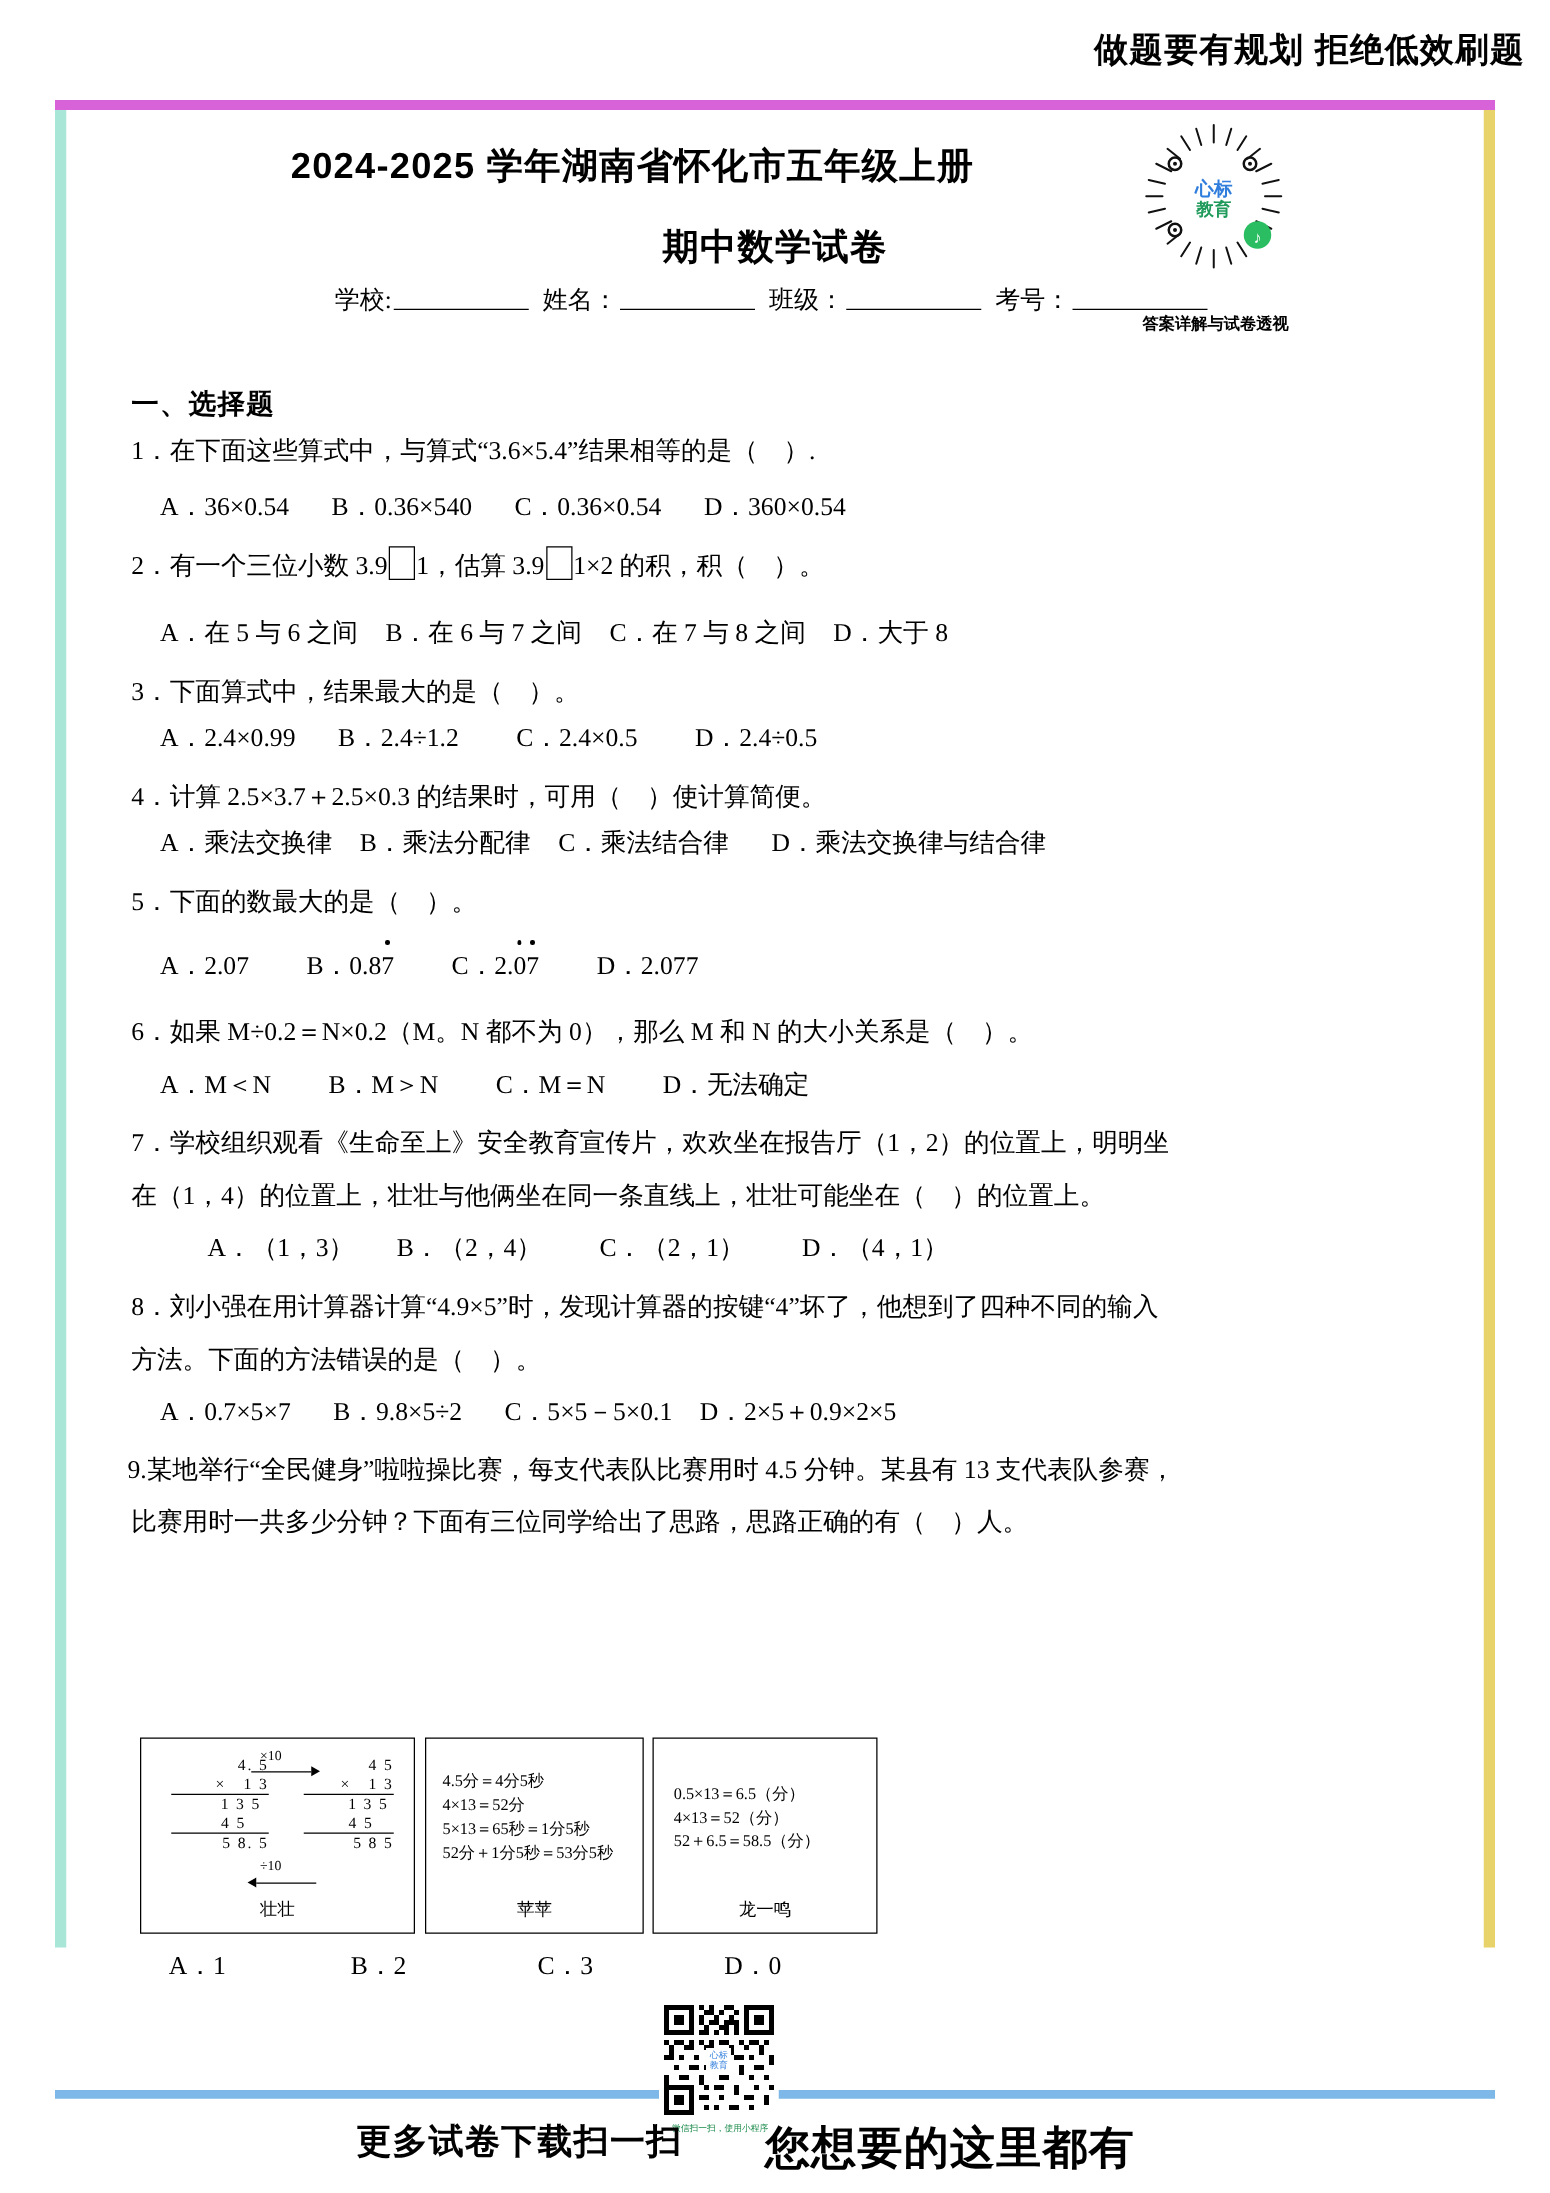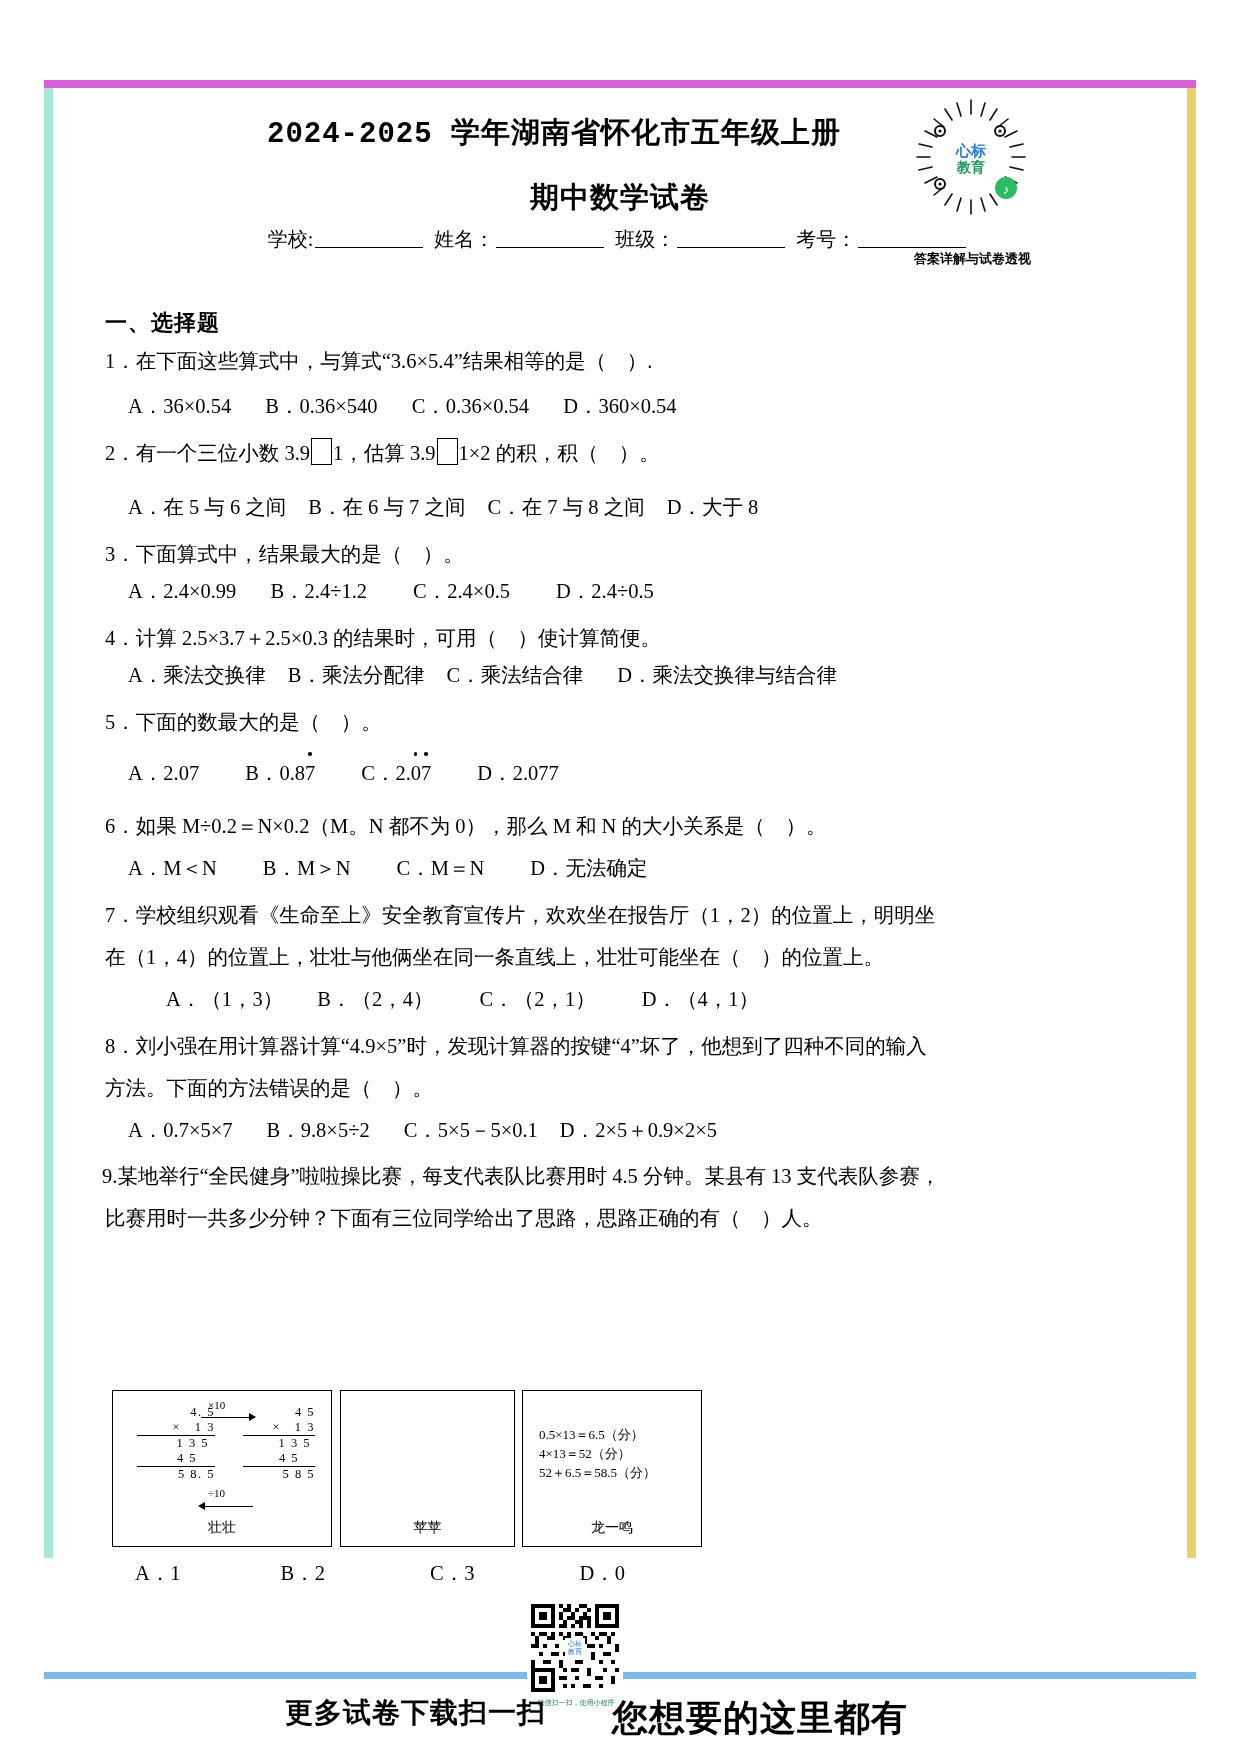--- a/index.html
+++ b/index.html
@@ -86,25 +86,24 @@
     width: 9px; height: 1470px;
     background: #e8d26a;
   }
 
   
   .doc-title {
     position: absolute;
     left: 0; top: 113px;
     width: 1012px;
     text-align: center;
-    font-family: Liberation Mono, monospace;
+    font-family: Liberation Sans, sans-serif;
     font-weight: bold;
     font-size: 29px;
     letter-spacing: 1px;
-    padding-left: 48px;
   }
   .doc-subtitle {
     position: absolute;
     left: 0; top: 178px;
     width: 1240px;
     text-align: center;
     font-family: "Liberation Serif", serif;
     font-weight: bold;
     font-size: 29px;
     letter-spacing: 1px;
@@ -265,20 +264,21 @@
     font-weight: bold;
     font-size: 36px;
     letter-spacing: 1px;
     text-align: right;
   }
 </style>
 </head>
 <body>
 
 <div class="top-banner">
+  <div class="slogan">做题要有规划 拒绝低效刷题</div>
 </div>
 
 <div class="frame-top"></div>
 <div class="frame-left"></div>
 <div class="frame-right"></div>
 
 <div class="doc-title">2024-2025 学年湖南省怀化市五年级上册</div>
 <div class="doc-subtitle">期中数学试卷</div>
 
 <div class="info-line">
@@ -421,20 +421,26 @@
   <div class="arrow-head-r" style="left:136px; top:22px;"></div>
 
   <div class="arrow-lbl" style="left:95px; top:96px;">÷10</div>
   <div class="arrow-line" style="left:92px; top:115px; width:48px;"></div>
   <div class="arrow-head-l" style="left:85px; top:111px;"></div>
 
   <div class="sname">壮壮</div>
 </div>
 
 <div class="sbox" id="sbox2">
+  <div class="textwork" style="left:13px; top:24px;">
+    <div>4.5分＝4分5秒</div>
+    <div>4×13＝52分</div>
+    <div>5×13＝65秒＝1分5秒</div>
+    <div>52分＋1分5秒＝53分5秒</div>
+  </div>
   <div class="sname">苹苹</div>
 </div>
 
 <div class="sbox" id="sbox3">
   <div class="textwork" style="left:16px; top:34px;">
     <div>0.5×13＝6.5（分）</div>
     <div>4×13＝52（分）</div>
     <div>52＋6.5＝58.5（分）</div>
   </div>
   <div class="sname">龙一鸣</div>

